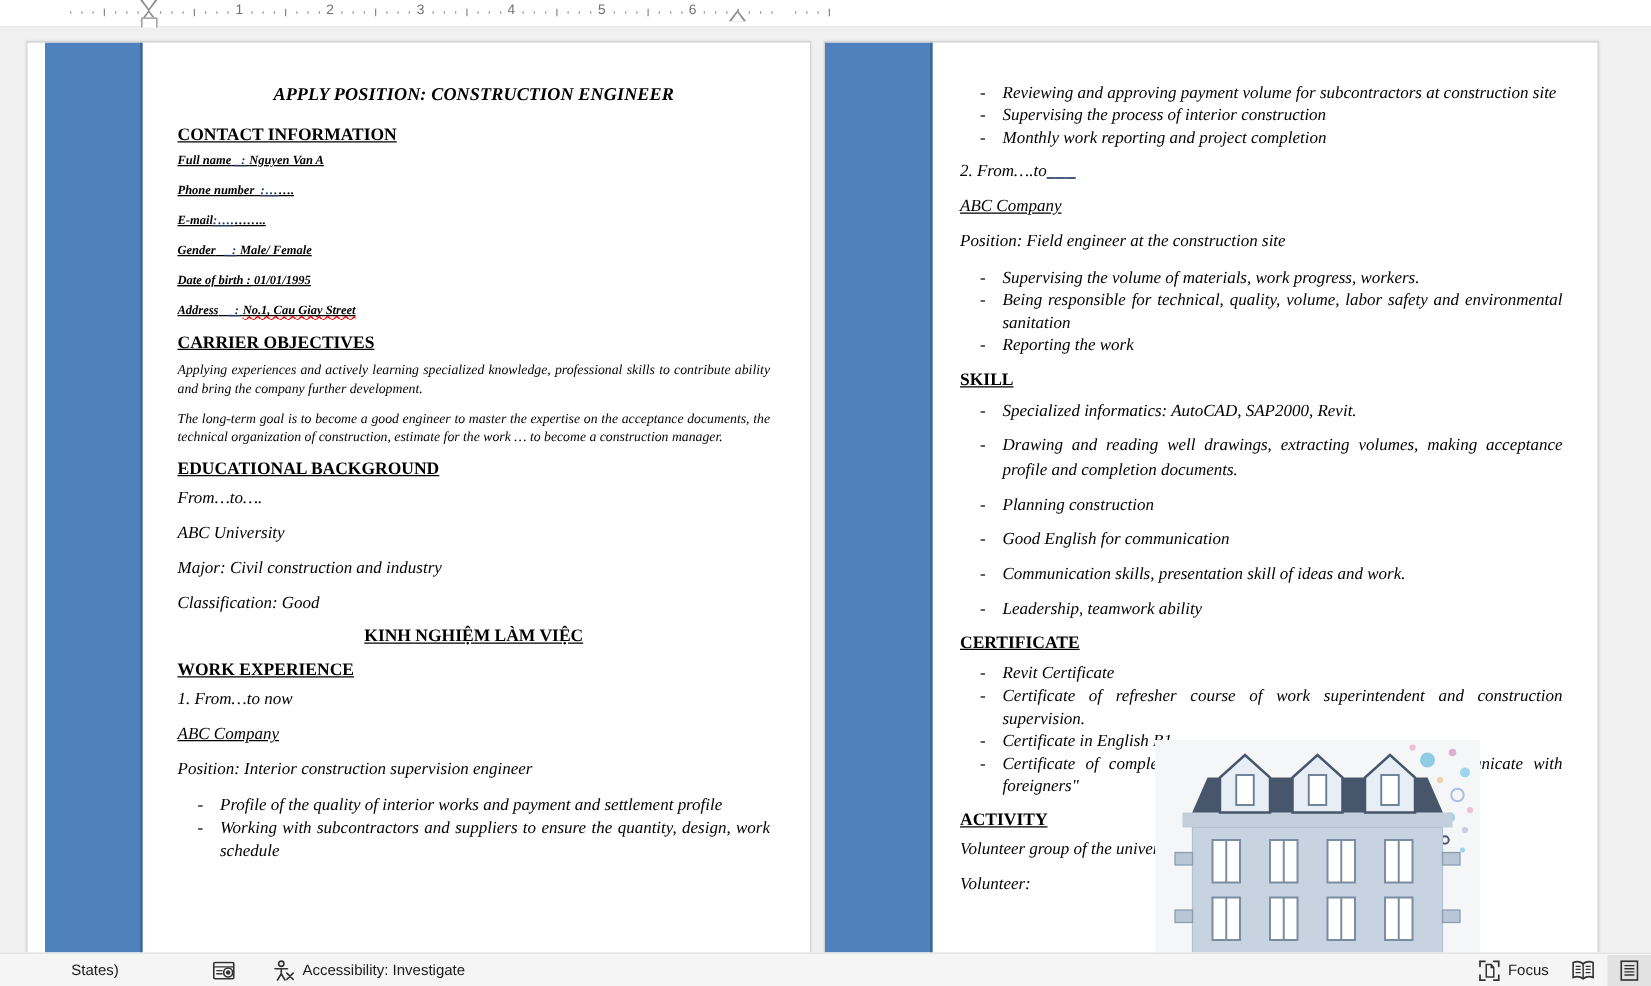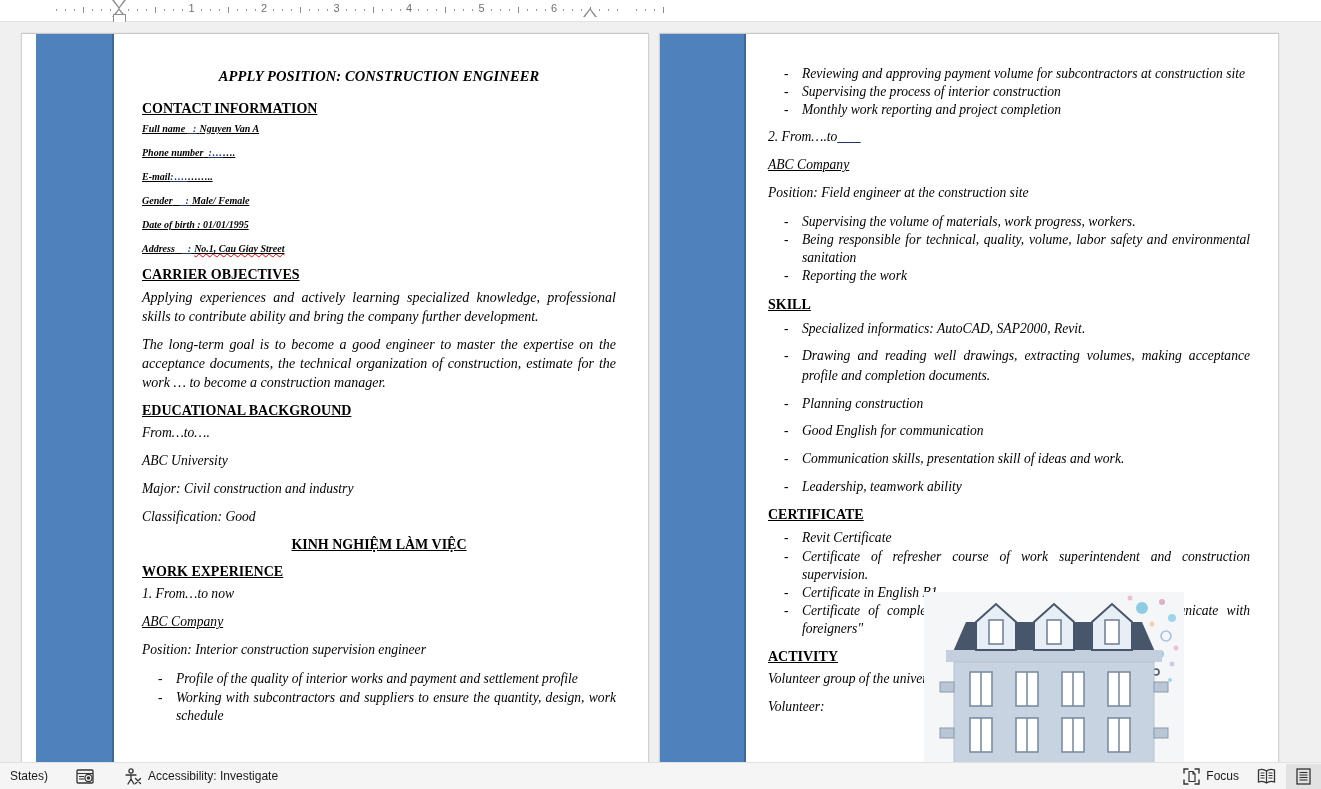--- a/index.html
+++ b/index.html
@@ -115,21 +115,21 @@
   .field {
     font-style: italic; font-weight: bold; font-size: 10px;
     margin: 0 0 13px 0;
     text-decoration: underline;
   }
   .field .val { font-weight: bold; }
   .colon {
     color: #1f3864; text-decoration: underline; letter-spacing: 0.5px;
   }
   .para {
-    font-style: italic; font-size: 14px;
+    font-style: italic; font-size: 11px;
     text-align: justify; line-height: 1.35; margin: 0 0 9px 0;
   }
   .line {
     font-style: italic; font-size: 13.6px; margin: 0 0 12px 0;
   }
   .line-u { text-decoration: underline; }
   .blue-blank {
     color: #1f3864; text-decoration: underline; letter-spacing: 1px;
   }
 
@@ -165,21 +165,21 @@
   #statusbar {
     position: absolute; left: 0; top: 762px;
     width: 1321px; height: 27px;
     background: #f5f5f5;
     border-top: 1px solid #e0e0e0;
     display: flex; align-items: center;
     font-size: 12px; color: #1b1b1b;
   }
   .sb-left { display: flex; align-items: center; padding-left: 4px; gap: 16px; }
   .sb-right { margin-left: auto; display: flex; align-items: center; }
-  .sb-item { display: flex; align-items: center; gap: 6px; padding: 3px 6px; }
+  .sb-item { display: flex; align-items: center; gap: 6px; padding: 3px 6px; margin-left: 47px; }
   .sb-btn { display: flex; align-items: center; gap: 6px; padding: 4px 8px; }
   .sb-view { padding: 4px 10px; display:flex; align-items:center; }
   .sb-view.active { background: #e2e2e2; }
   .ico { display: inline-block; line-height: 0; }
 </style>
 </head>
 <body>
 
 <div id="ruler">
   <div id="ruler-track">

